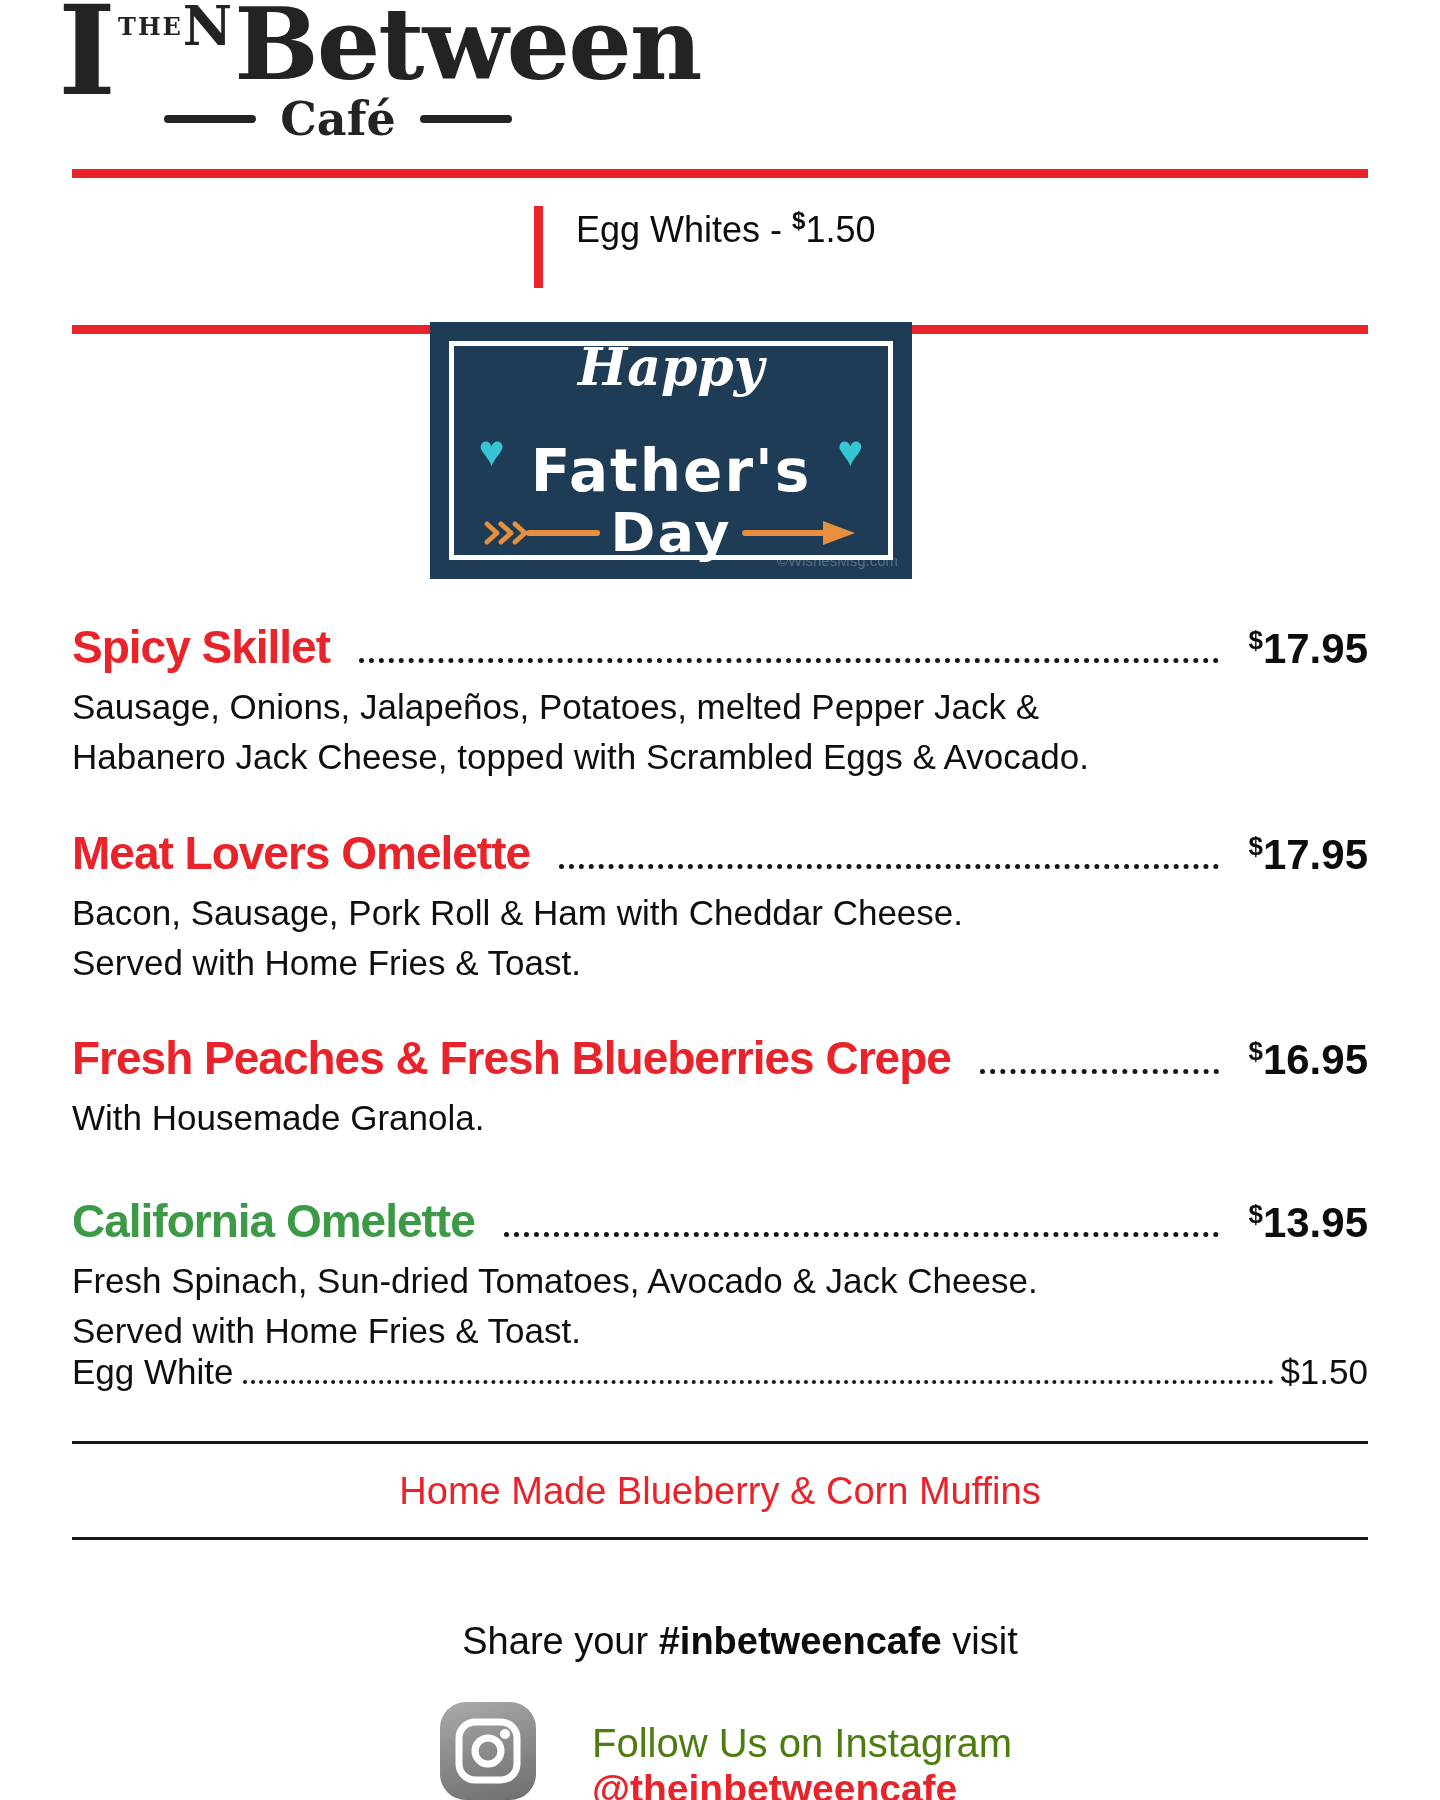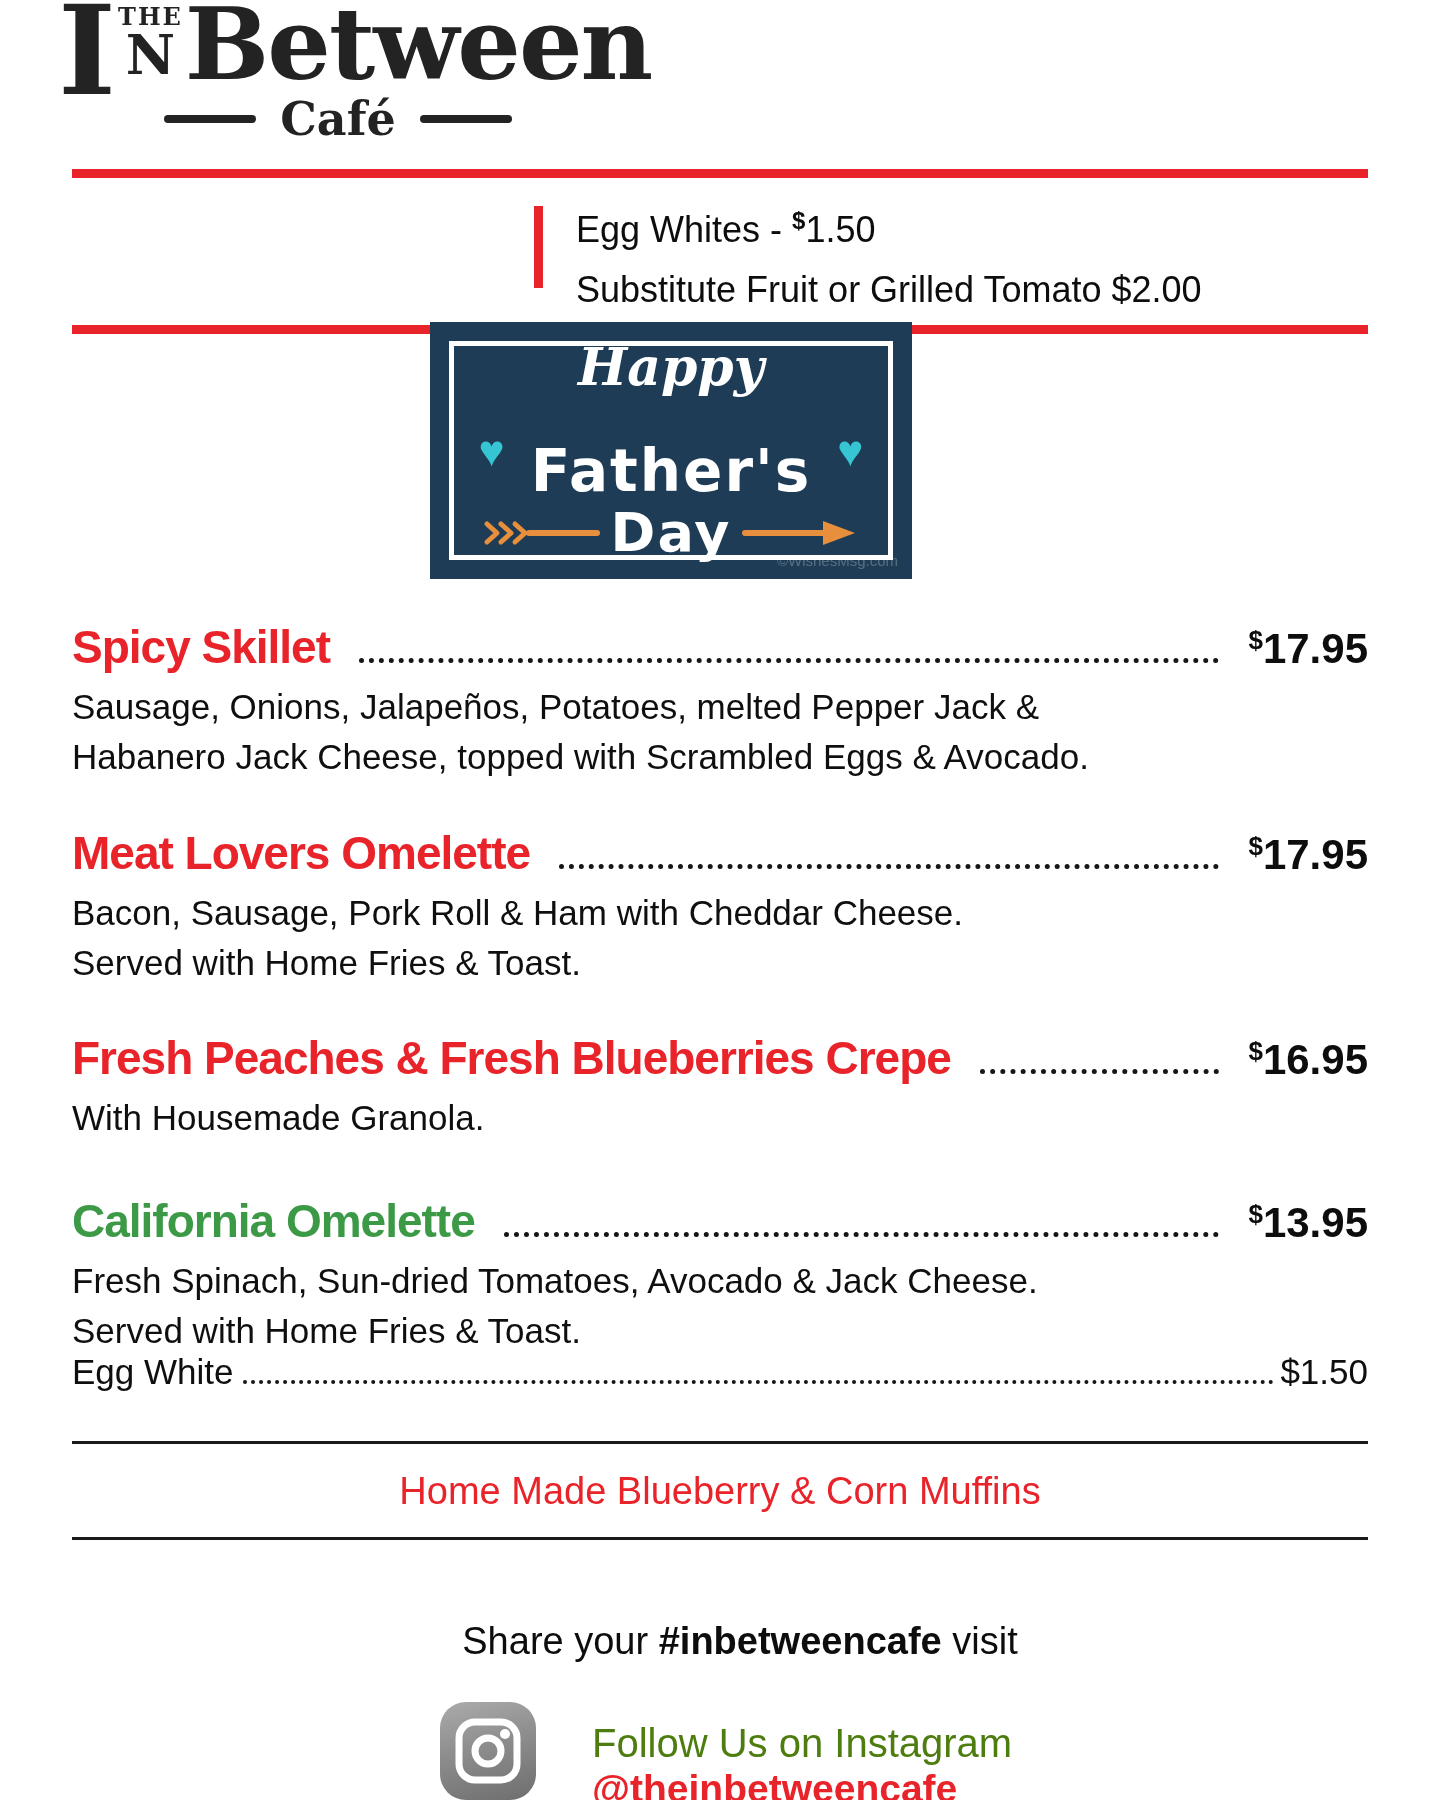--- a/index.html
+++ b/index.html
@@ -5,21 +5,21 @@
   html,body{margin:0;padding:0;background:#ffffff;}
   .page{
     position:relative;width:1440px;height:1800px;overflow:hidden;background:#fff;
     font-family:"Liberation Sans", sans-serif;color:#101010;
   }
 
   
   .logo{position:absolute;left:58px;top:-8px;width:640px;}
   .logo-row{display:flex;align-items:flex-start;font-family:"DejaVu Serif", serif;font-weight:bold;color:#232323;}
   .logo-i{font-size:124px;line-height:0.95;}
-  .logo-stack{display:flex;flex-direction:column;align-items:center;margin:10px 2px 0 2px;}
+  .logo-stack{display:flex;align-items:center;margin:10px 2px 0 2px;}
   .logo-the{font-size:24px;letter-spacing:2px;}
   .logo-n{font-size:54px;line-height:0.9;}
   .logo-between{font-size:100px;line-height:1.05;letter-spacing:-2px;}
   .logo-cafe{display:flex;align-items:center;justify-content:center;gap:24px;margin-top:-18px;
              font-family:"DejaVu Serif", serif;font-weight:bold;font-size:46px;color:#232323;width:560px;}
   .cafe-dash{display:inline-block;width:92px;height:8px;background:#232323;border-radius:4px;}
 
   
   .redrule{position:absolute;left:72px;width:1296px;height:9px;background:#e8232a;}
   .rule-1{top:169px;}
@@ -94,21 +94,20 @@
       <span class="cafe-text">Café</span>
       <span class="cafe-dash"></span>
     </div>
   </header>
 
   <div class="redrule rule-1"></div>
 
   <div class="vbar"></div>
   <div class="notes">
     <p><span>Egg Whites - </span><span class="sup-d">$</span><span>1.50</span></p>
-    <p>Substitute Fruit or Grilled Tomato $2.00</p>
   </div>
 
   <div class="redrule rule-2"></div>
 
   <div class="banner">
     <div class="banner-frame"></div>
     <div class="banner-inner">
       <div class="b-happy">Happy</div>
       <div class="b-fathers">
         <span class="heart">♥</span>

